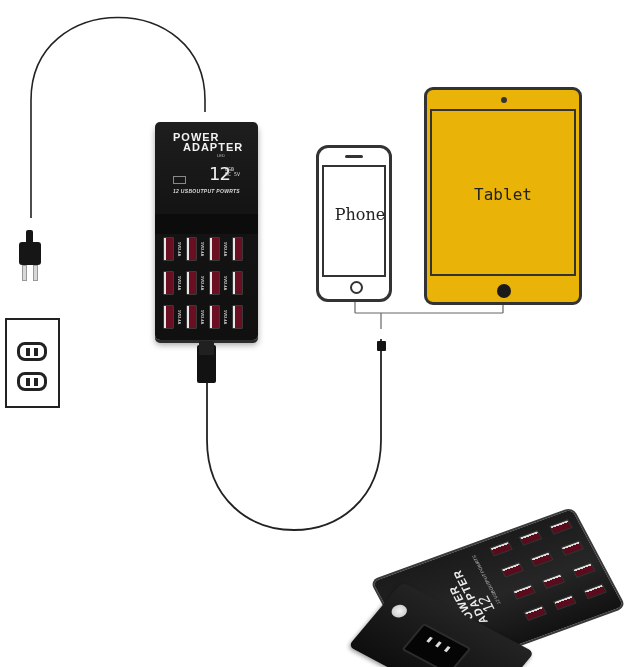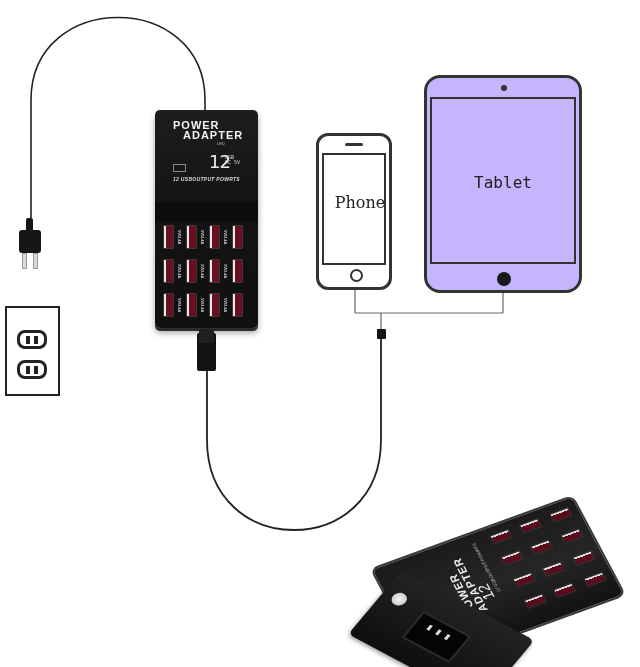--- a/index.html
+++ b/index.html
@@ -1,18 +1,18 @@
 <!DOCTYPE html>
 <html><head>
 <meta charset="utf-8">
 <style>
   html, body { margin:0; padding:0; background:#ffffff; }
   body { width:640px; height:667px; position:relative; overflow:hidden; font-family:"Liberation Sans", sans-serif; }
   svg.wires { position:absolute; left:0; top:0; }
-  .abs { position:absolute; }
+  .abs { position:absolute;margin-top:12px; }
 
   
   .adapter {
     left:155px; top:110px; width:103px; height:218px;
     background:linear-gradient(180deg,#1e1e1e 0%,#141414 40%,#101010 100%);
     border-radius:5px;
     box-shadow: 0 3px 0 #2c2c2c, 0 5px 6px rgba(0,0,0,.35);
   }
   .adapter .title {
     position:absolute; left:18px; top:10px; color:#f2f2f2;
@@ -43,21 +43,21 @@
     border:3px solid #333; border-radius:12px; background:#fff; box-sizing:border-box;
   }
   .phone .screen { position:absolute; left:3px; top:17px; right:3px; bottom:22px; border:2px solid #333; }
   .phone .speaker { position:absolute; left:26px; top:7px; width:18px; height:3px; background:#333; border-radius:2px; }
   .phone .home { position:absolute; left:31px; bottom:5px; width:9px; height:9px; border:2px solid #333; border-radius:50%; }
   .phone .label { position:absolute; left:12px; right:0; top:57px; text-align:center; font-family:"DejaVu Serif", serif; font-size:16px; color:#222; }
 
   
   .tablet {
     left:424px; top:75px; width:158px; height:218px;
-    border:3px solid #333; border-radius:16px; background:#c4b5fd; box-sizing:border-box;
+    border:3px solid #333; border-radius:9px; background:#eab308; box-sizing:border-box;
   }
   .tablet .screen { position:absolute; left:3px; top:19px; right:3px; bottom:26px; border:2px solid #333; }
   .tablet .camera { position:absolute; left:74px; top:7px; width:6px; height:6px; background:#333; border-radius:50%; }
   .tablet .home { position:absolute; left:70px; bottom:4px; width:14px; height:14px; background:#1a1a1a; border-radius:50%; }
   .tablet .label { position:absolute; left:0; right:0; top:95px; text-align:center; font-family:"DejaVu Sans Mono", monospace; font-size:16px; color:#222; }
 
   
   .outlet { left:5px; top:306px; width:55px; height:90px; border:2px solid #222; box-sizing:border-box; background:#fff; }
   .socket { position:absolute; left:10px; width:30px; height:19px; border:3px solid #222; border-radius:8px; box-sizing:border-box; }
   .socket::before, .socket::after { content:""; position:absolute; top:3px; width:4px; height:8px; background:#222; }

